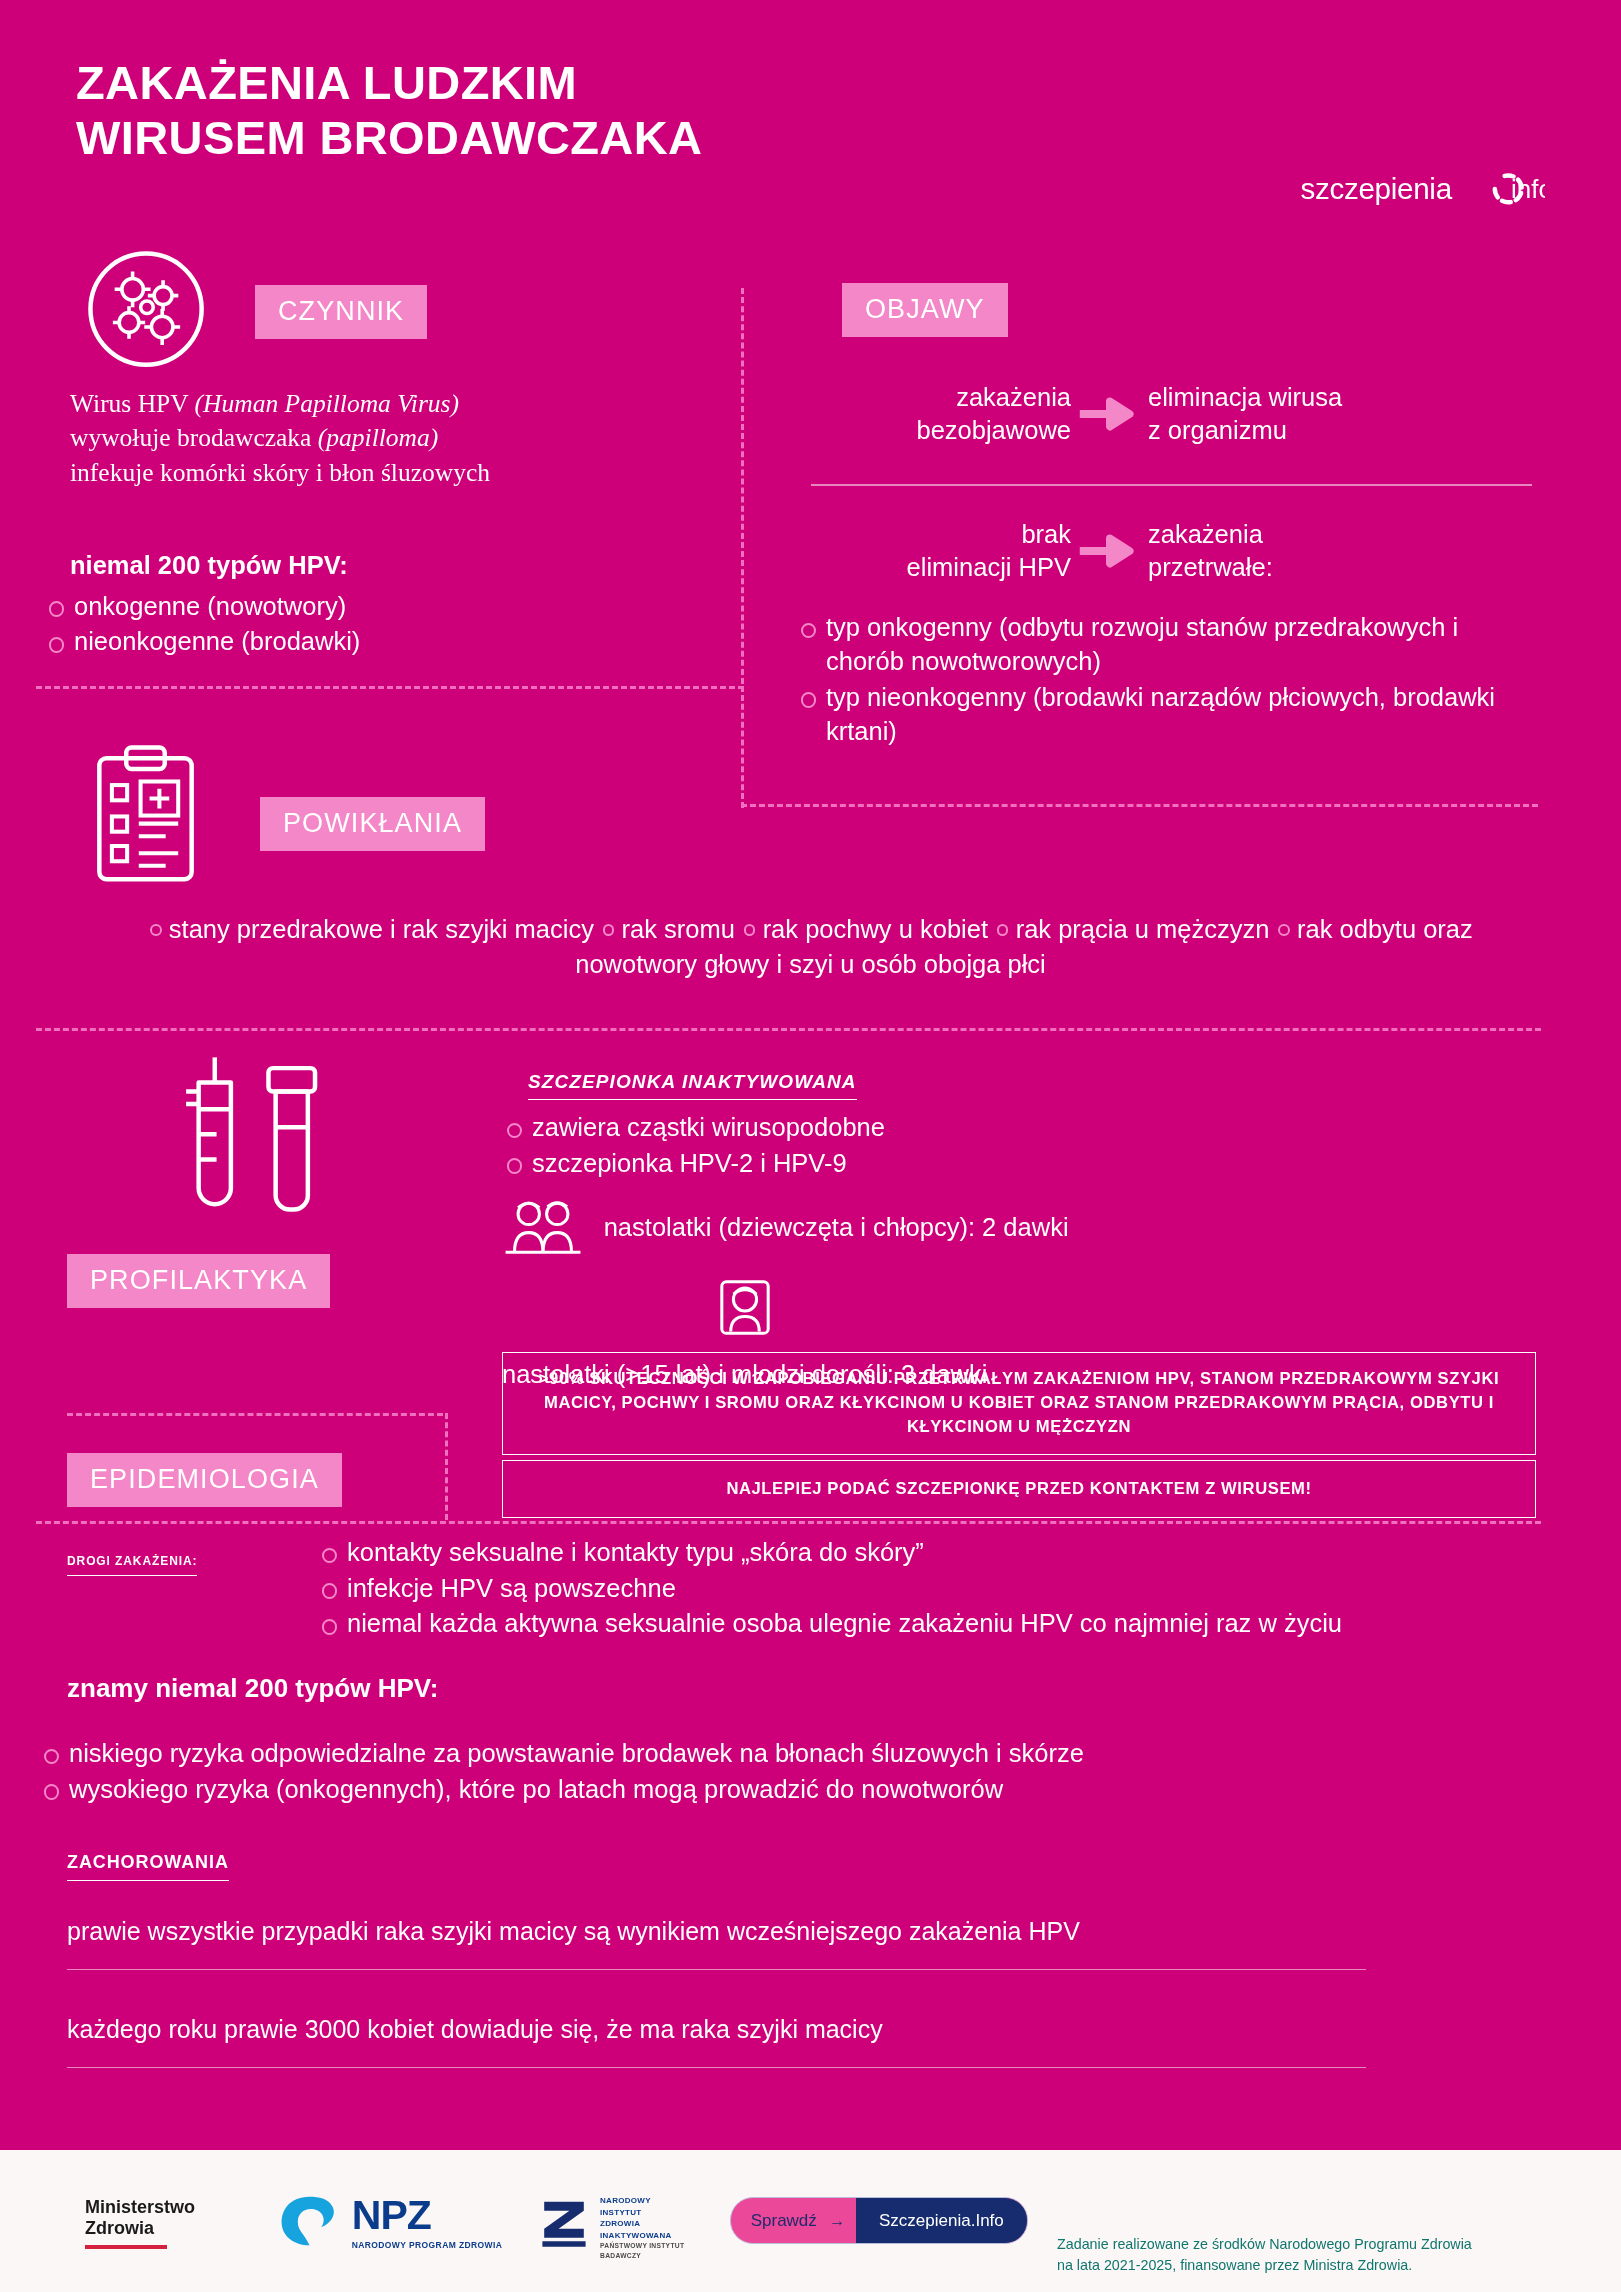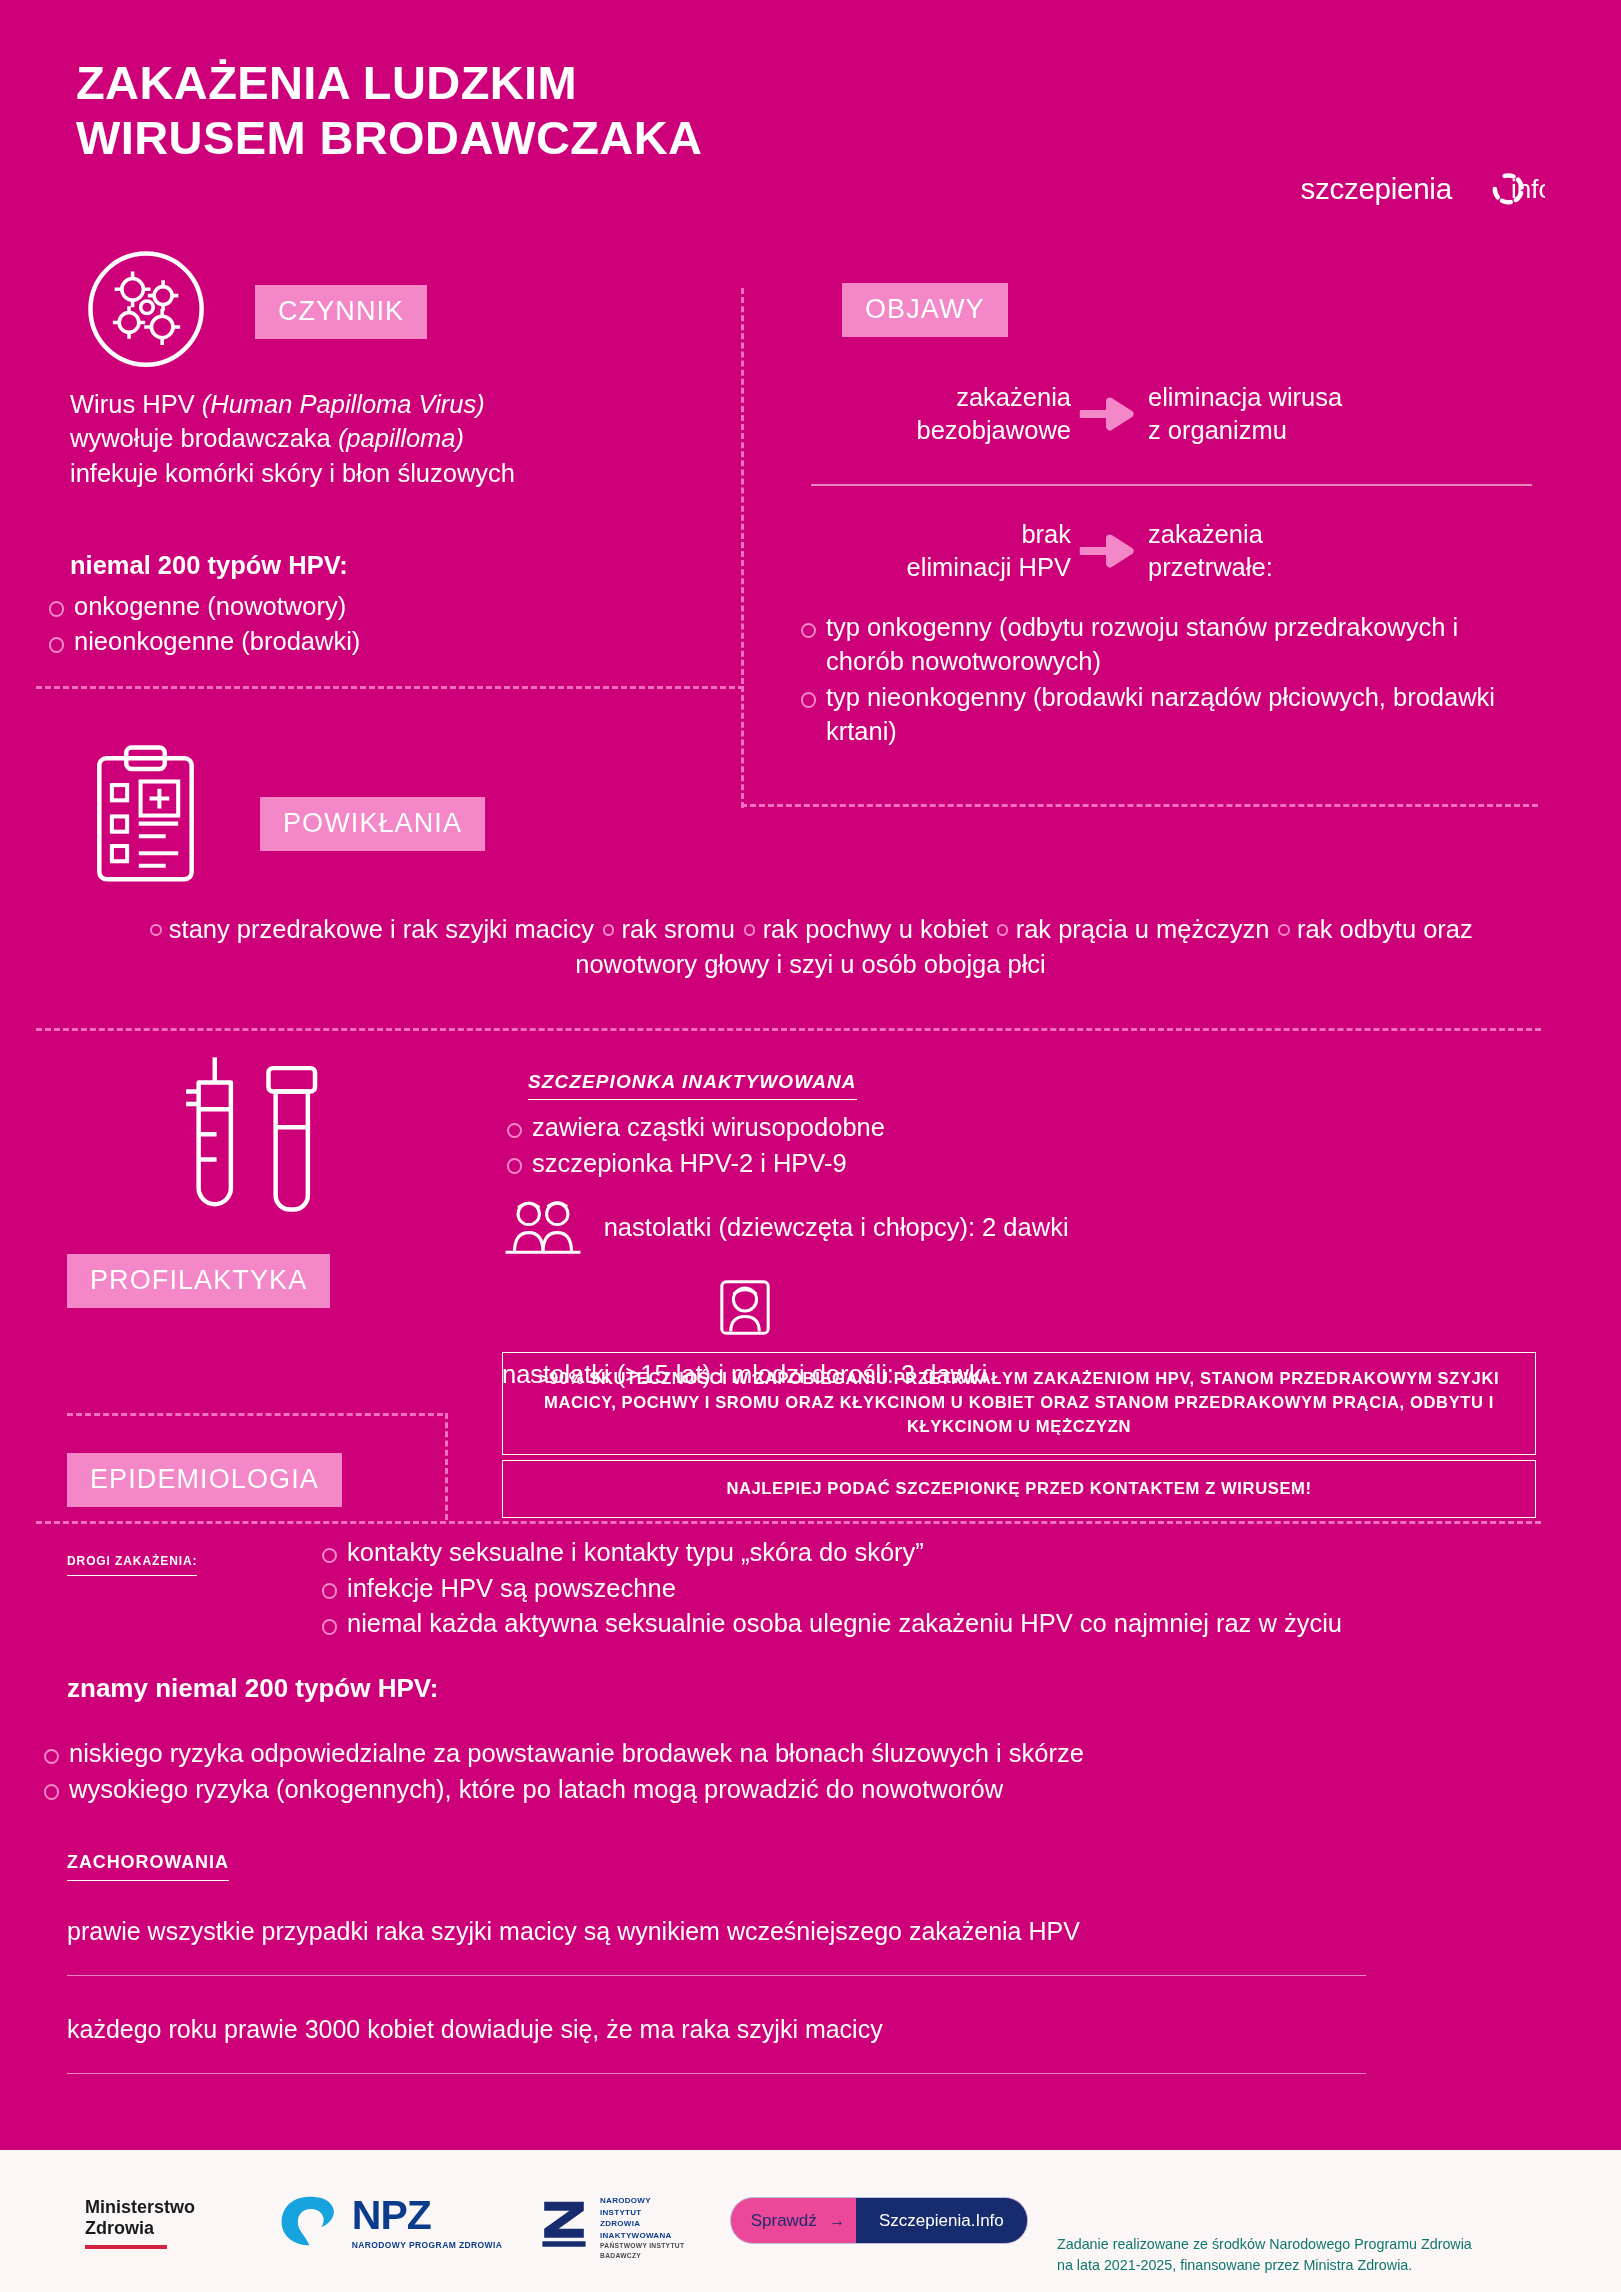--- a/index.html
+++ b/index.html
@@ -89,21 +89,21 @@
   .dashed-v {
     position: absolute;
     border-left: 3.6px dashed #F06FBE;
     width: 0;
   }
 
   
   .icon { display: block; }
   #czynnik-tag { position: absolute; left: 255px; top: 285px; }
   #czynnik-icon { position: absolute; left: 77px; top: 240px; }
-  #czynnik-text { position: absolute; left: 70px; top: 387px; width: 663px; }
+  #czynnik-text { position: absolute; left: 70px; top: 387px; width: 663px; font-family: Liberation Serif, serif; }
   #czynnik-list { position: absolute; left: 45px; top: 548px; width: 627px; }
 
   
   #objawy-tag { position: absolute; left: 842px; top: 283px; }
   #objawy-row1 { position: absolute; left: 811px; top: 381px; width: 725px; }
   #objawy-row2 { position: absolute; left: 811px; top: 518px; width: 725px; }
   .arrow-row { display: flex; align-items: center; }
   .arrow-label {
     font-size: 25.5px; line-height: 1.3; text-align: right; width: 260px;
   }
@@ -171,21 +171,21 @@
   #znamy-list { position: absolute; left: 40px; top: 1737px; width: 1469px; }
 
   #zachorowania-head {
     position: absolute; left: 67px; top: 1852px;
     font-size: 18px; font-weight: bold; letter-spacing: 0.9px;
     padding-bottom: 7.2px; border-bottom: 1.8px solid #ffffff;
   }
   .stat-line {
     position: absolute; left: 67px; width: 1299px;
     font-size: 25px;
-    padding-bottom: 29px;
+    padding-bottom: 23px;
     border-bottom: 1.8px solid #E887BE;
   }
   #zach-1 { top: 1917px; }
   #zach-2 { top: 2015px; }
 
   
   .footer {
     position: absolute;
     left: 0; bottom: 0;
     width: 1621px; height: 143px;

